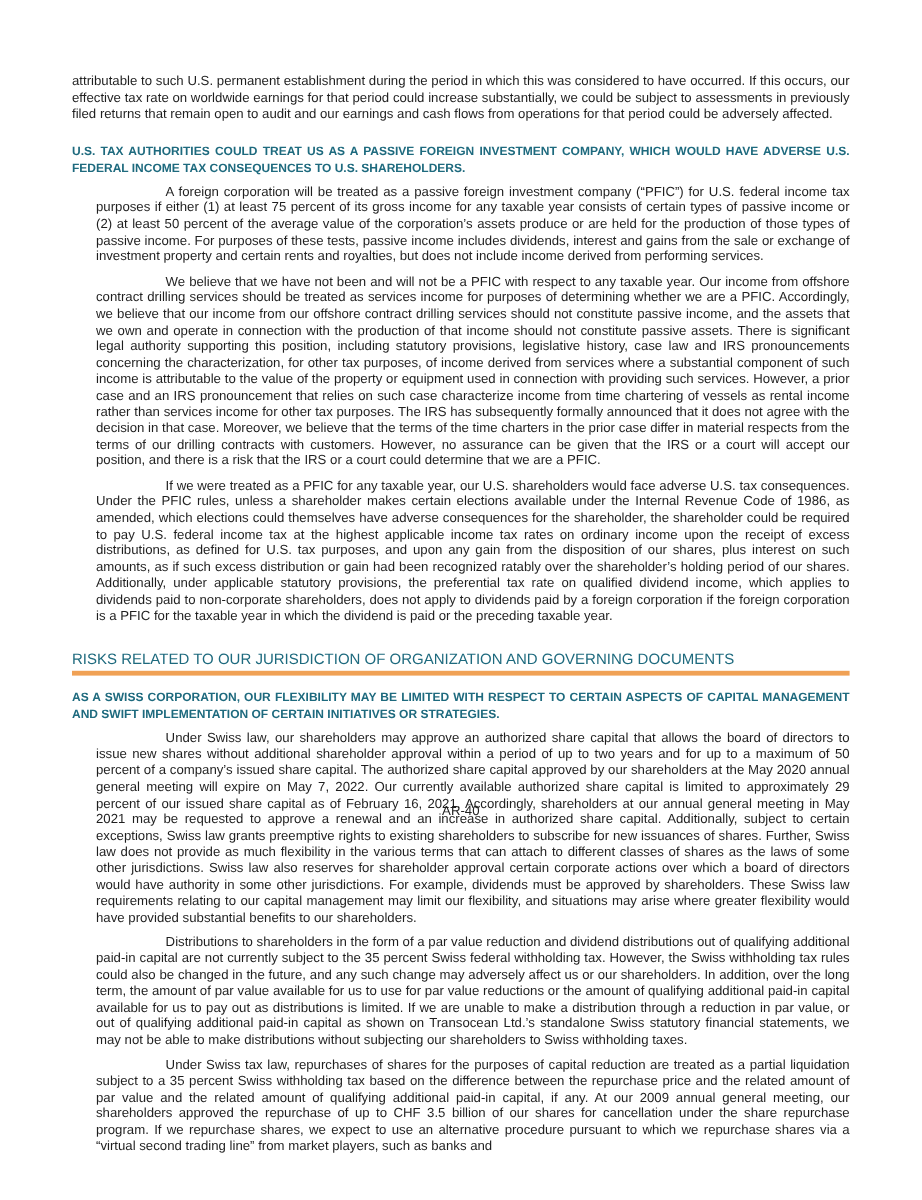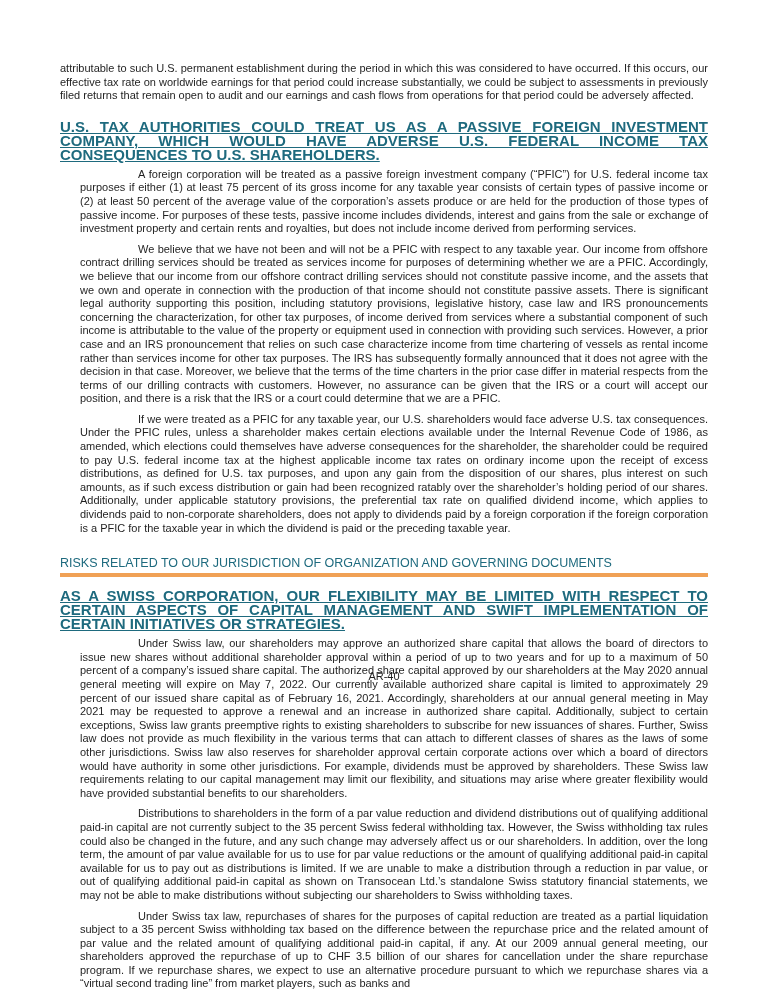--- a/index.html
+++ b/index.html
@@ -22,26 +22,25 @@
   }
   p.body{
     font-size:11px;
     line-height:13.6px;
     text-align:justify;
     margin:0 0 7px 0;
   }
   p.indent{text-indent:58px;margin-left:20px;}
   h2.subheading{
     color:var(--heading-color);
-    font-size:15px;
+    font-size:10px;
     line-height:14px;
     font-weight:bold;
     text-align:justify;
     margin:17px 0 6px 0;
-    text-decoration:underline;
   }
   h1.section-heading{
     color:var(--heading-color);
     font-size:12.5px;
     line-height:14px;
     font-weight:normal;
     margin:21px 0 0 0;
   }
   .section-rule{
     height:4px;

